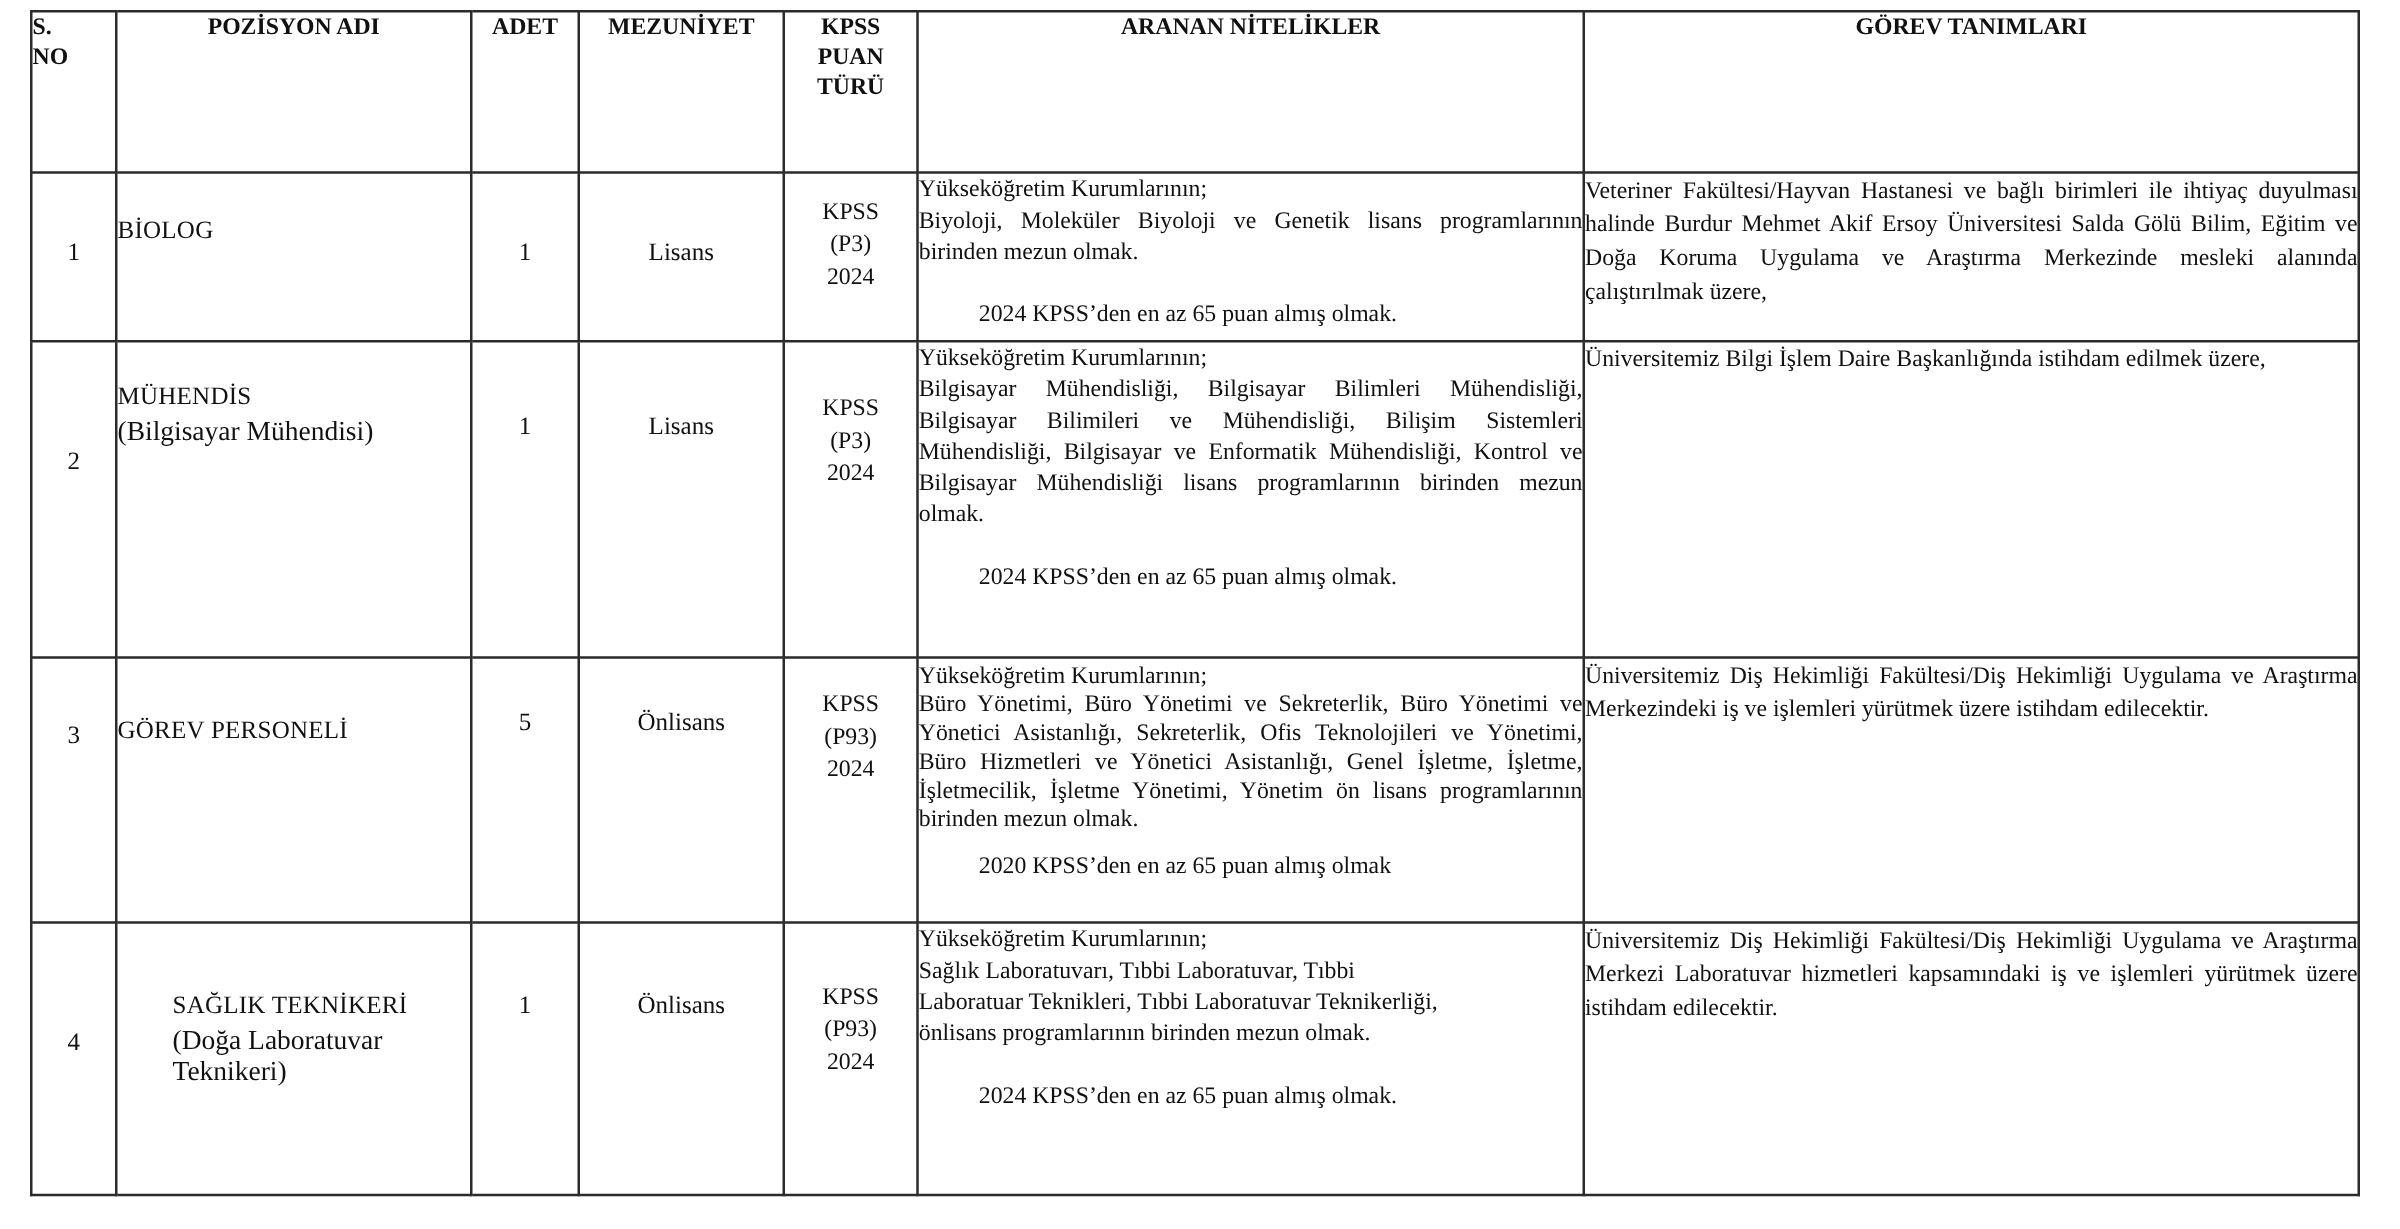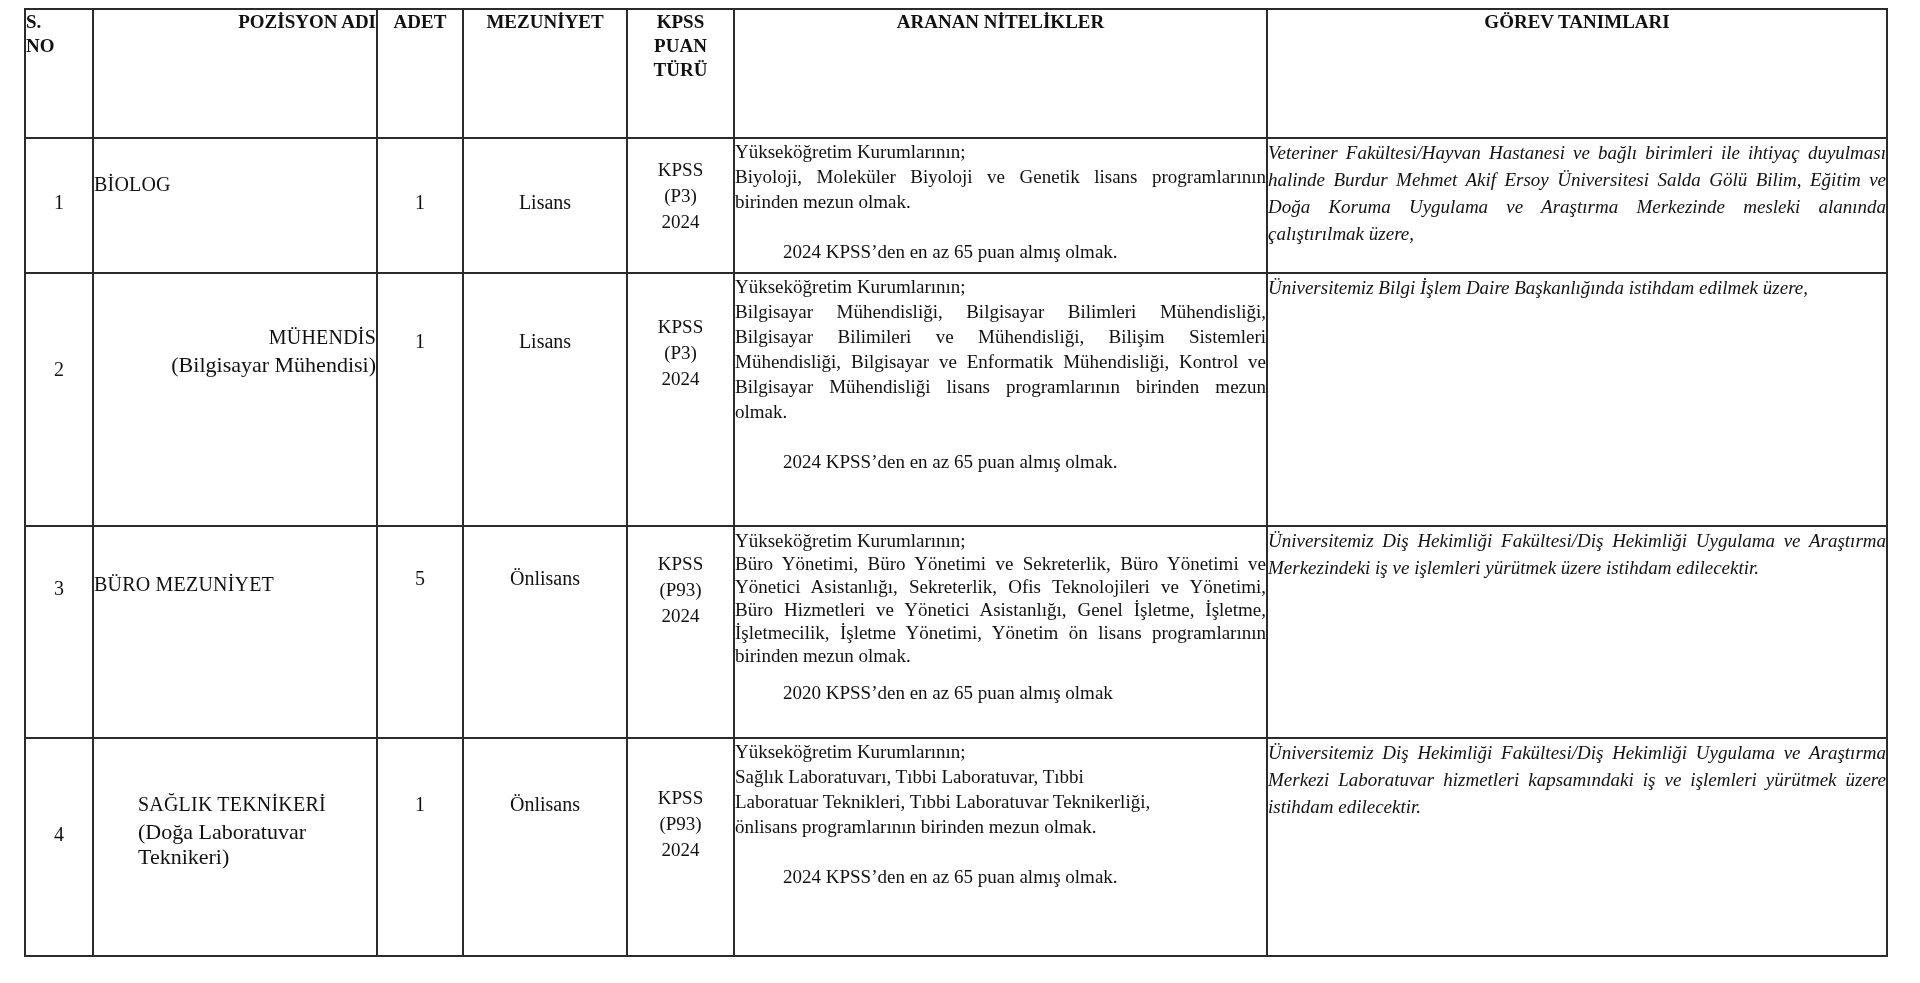--- a/index.html
+++ b/index.html
@@ -29,43 +29,43 @@
   th.cedu, td.cedu { border-right: 5px solid #7d7d7d; }
 
   tr.hdr  { height: 129px; }
   tr.r1   { height: 135px; }
   tr.r2   { height: 253px; }
   tr.r3   { height: 212px; }
   tr.r4   { height: 218px; }
 
   th { font-size: 19px; font-weight: bold; text-align: center; padding-top: 9px; line-height: 24px; }
   th.cno  { text-align: left; padding-left: 12px; }
-  th.cpos { text-align: right; padding-left: 14px; }
+  th.cpos { text-align: center; padding-left: 14px; }
 
   .pre { white-space: pre-line; }
   .just { text-align: justify; text-justify: inter-word; }
 
   td.cno, td.ccnt, td.cedu { text-align: center; font-size: 20px; }
   td.ckpss { text-align: center; font-size: 19px; line-height: 26px; }
   td.cpos  { padding-left: 14px; padding-right: 10px; font-size: 20px; }
   .pos-main { letter-spacing: 0.2px; }
   .pos-sub  { font-size: 22px; line-height: 25px; margin-top: 3px; }
 
   td.creq { padding: 5px 10px 0 12px; font-size: 19px; line-height: 25px; }
-  td.cduty { padding: 7px 12px 0 14px; font-size: 19px; line-height: 27px; font-style: italic; }
+  td.cduty { padding: 7px 12px 0 14px; font-size: 19px; line-height: 27px; }
   .req-kpss { margin-top: 25px; margin-left: 48px; }
   td.creq.tight { line-height: 23px; padding-top: 2px; }
   td.creq.tight .req-kpss { margin-top: 14px; }
 
   
   tr.r1 td.cno  { padding-top: 52px; } tr.r1 td.cpos { padding-top: 34px; }
   tr.r1 td.ccnt { padding-top: 52px; } tr.r1 td.cedu { padding-top: 52px; }
   tr.r1 td.ckpss{ padding-top: 18px; }
 
-  tr.r2 td.cno  { padding-top: 84px; } tr.r2 td.cpos { padding-top: 52px; text-align: right; }
+  tr.r2 td.cno  { padding-top: 84px; } tr.r2 td.cpos { padding-top: 32px; }
   tr.r2 td.ccnt { padding-top: 56px; } tr.r2 td.cedu { padding-top: 56px; }
   tr.r2 td.ckpss{ padding-top: 40px; }
 
   tr.r3 td.cno  { padding-top: 50px; } tr.r3 td.cpos { padding-top: 46px; }
   tr.r3 td.ccnt { padding-top: 40px; } tr.r3 td.cedu { padding-top: 40px; }
   tr.r3 td.ckpss{ padding-top: 24px; }
 
   tr.r4 td.cno  { padding-top: 84px; } tr.r4 td.cpos { padding-top: 54px; padding-left: 44px; }
   tr.r4 td.ccnt { padding-top: 54px; } tr.r4 td.cedu { padding-top: 54px; }
   tr.r4 td.ckpss{ padding-top: 46px; }
@@ -137,21 +137,21 @@
           <div class="req-kpss">2024 KPSS’den en az 65 puan almış olmak.</div>
         </td>
         <td class="cduty">
           <div>Üniversitemiz Bilgi İşlem Daire Başkanlığında istihdam edilmek üzere,</div>
         </td>
       </tr>
 
       <tr class="r3">
         <td class="cno">3</td>
         <td class="cpos">
-          <div class="pos-main">BÜRO MEZUNİYET</div>
+          <div class="pos-main">GÖREV PERSONELİ</div>
           <div class="pos-sub pre"></div>
         </td>
         <td class="ccnt">5</td>
         <td class="cedu">Önlisans</td>
         <td class="ckpss pre">KPSS
 (P93)
 2024</td>
         <td class="creq tight">
           <div class="req-intro">Yükseköğretim Kurumlarının;</div>
           <div class="req-body just">Büro Yönetimi, Büro Yönetimi ve Sekreterlik, Büro Yönetimi ve Yönetici Asistanlığı, Sekreterlik, Ofis Teknolojileri ve Yönetimi, Büro Hizmetleri ve Yönetici Asistanlığı, Genel İşletme, İşletme, İşletmecilik, İşletme Yönetimi, Yönetim ön lisans programlarının birinden mezun olmak.</div>

